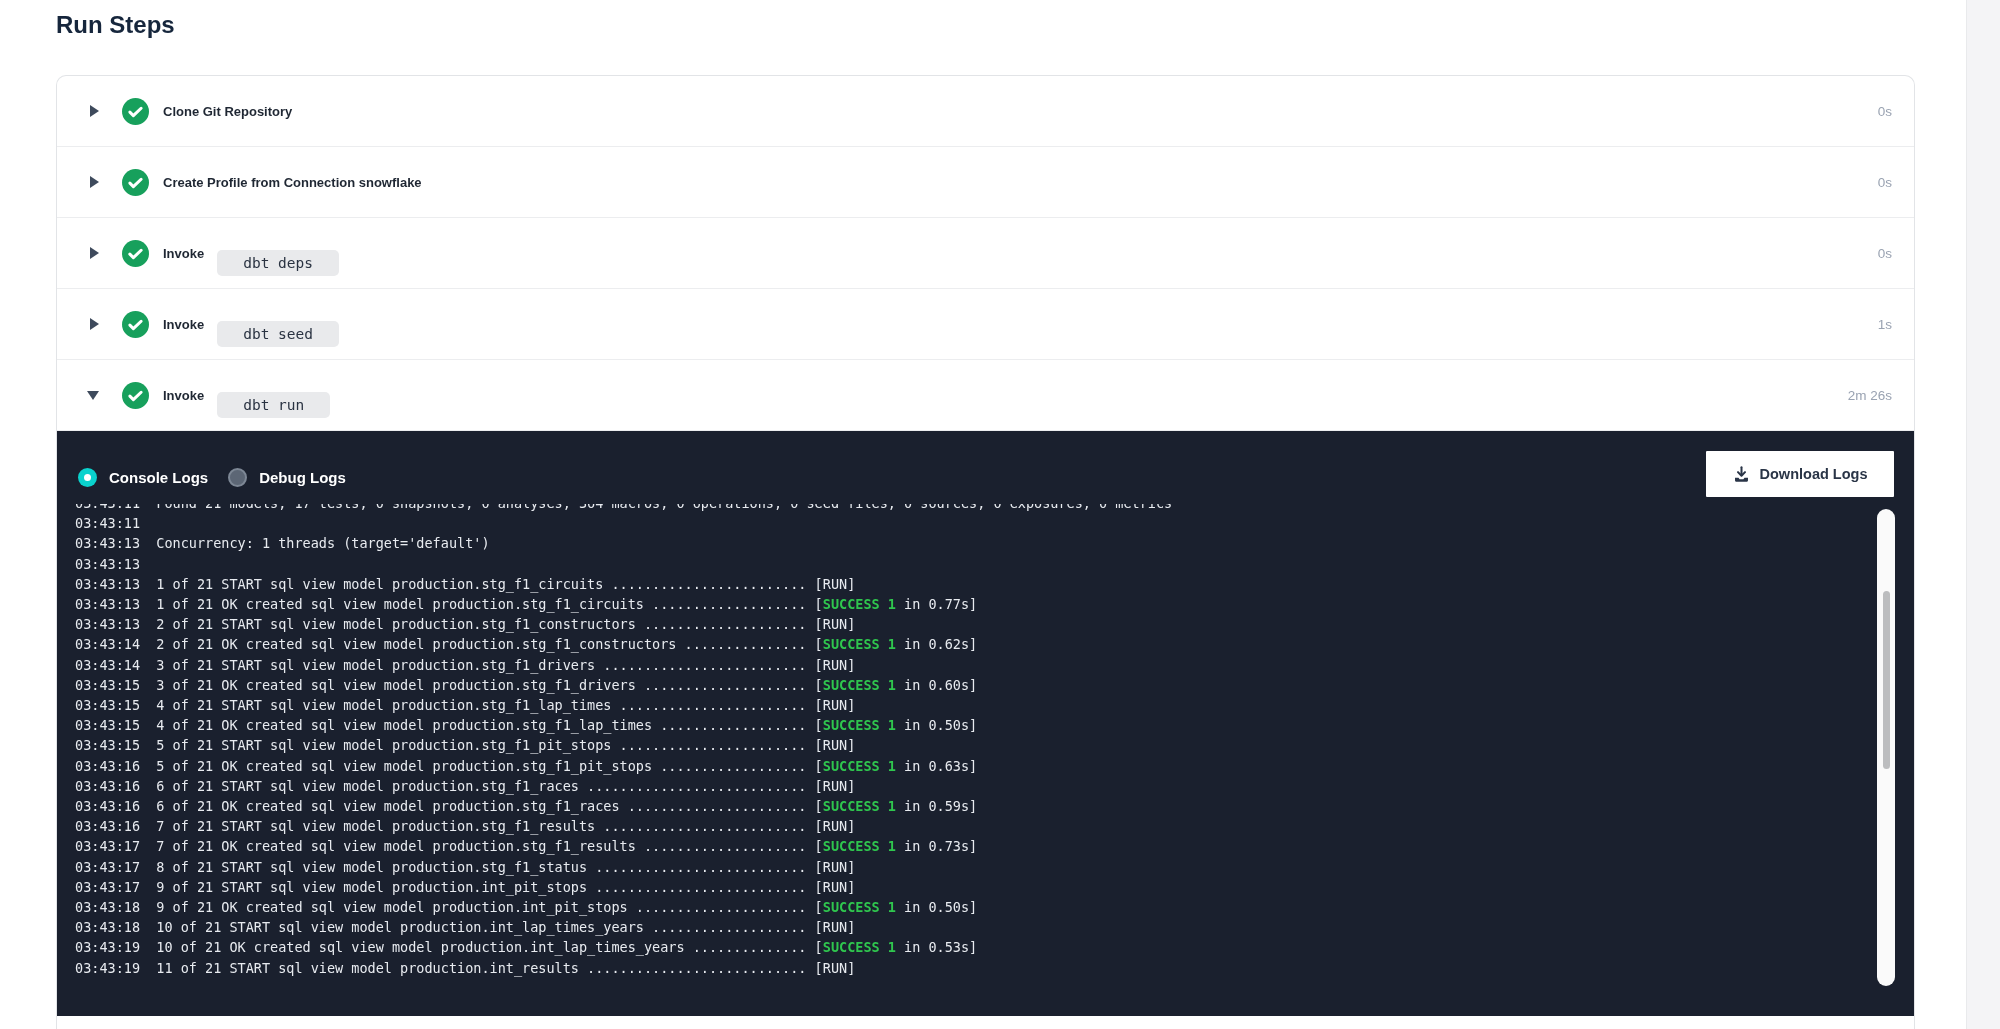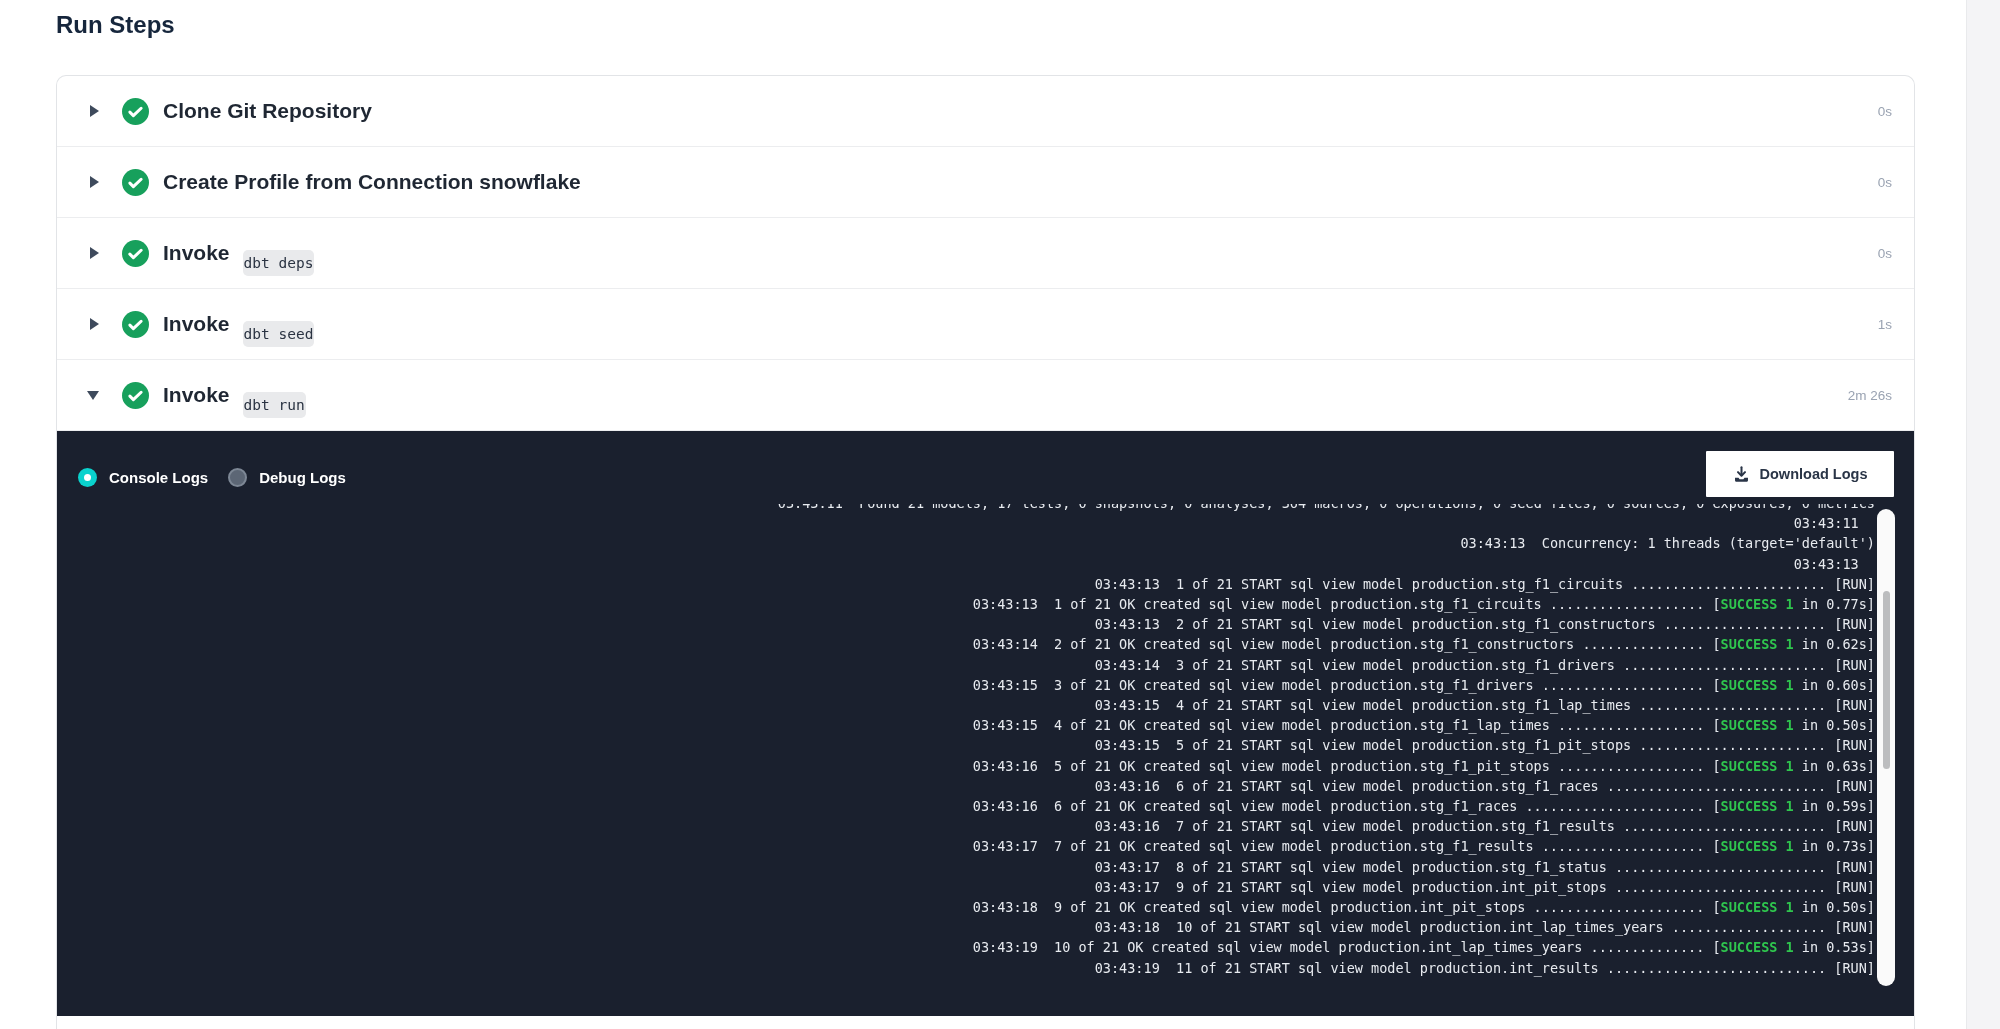--- a/index.html
+++ b/index.html
@@ -27,23 +27,23 @@
   .chev{
     width:0;height:0;margin-left:33px;flex:none;
     border-top:6px solid transparent;border-bottom:6px solid transparent;
     border-left:9px solid #3e4a5c;
   }
   .chev.down{
     border-left:6px solid transparent;border-right:6px solid transparent;
     border-top:9px solid #3e4a5c;border-bottom:none;margin-left:30px;
   }
   .check{margin-left:23px;flex:none;display:flex;align-items:center;}
-  .step-title{margin-left:14px;font-size:21px;font-weight:700;color:#1f2733;text-align:center;}
+  .step-title{margin-left:14px;font-size:13px;font-weight:700;color:#1f2733;text-align:center;}
   .badge{
-    margin-left:13px;background:#e9eaec;border-radius:5px;padding:5px 1px;
+    margin-left:13px;background:#e9eaec;border-radius:5px;padding:5px 26px;
     font-family:"DejaVu Sans Mono",monospace;font-size:14.5px;color:#2a3342;margin-top:19px;
   }
   .dur{position:absolute;right:22px;font-size:13.5px;color:var(--duration-gray,#9aa3b2);}
   
   .panel{
     position:relative;width:100%;height:585px;background:var(--panel-bg,#1a202e);
     overflow:hidden;
   }
   .tabs{position:absolute;left:21px;top:37px;display:flex;gap:20px;height:19px;}
   .radio{display:flex;align-items:center;cursor:pointer;}
@@ -56,21 +56,21 @@
     position:absolute;top:20px;right:20px;width:188px;height:46px;
     background:#ffffff;border:none;border-radius:1px;cursor:pointer;
     display:flex;align-items:center;justify-content:center;gap:10px;
     font-family:inherit;font-size:14.5px;font-weight:700;color:#2a3547;
   }
   .log{
     position:absolute;left:18px;top:73px;width:1800px;height:512px;overflow:hidden;
     font-family:"DejaVu Sans Mono",monospace;font-size:13.5px;line-height:20.2px;
     color:#e8ebf0;
   }
-  .log-inner{margin-top:-11px;text-align:right;}
+  .log-inner{margin-top:-11px;}
   .ln{white-space:pre;}
   .lg{color:var(--log-success,#2fc64e);font-weight:bold;}
   .track{
     position:absolute;top:78px;right:19px;width:18px;height:477px;
     background:#fafafa;border-radius:9px;
   }
   .thumb{
     position:absolute;left:5.5px;top:82px;width:7px;height:178px;
     background:#bcbdbf;border-radius:4px;
   }

